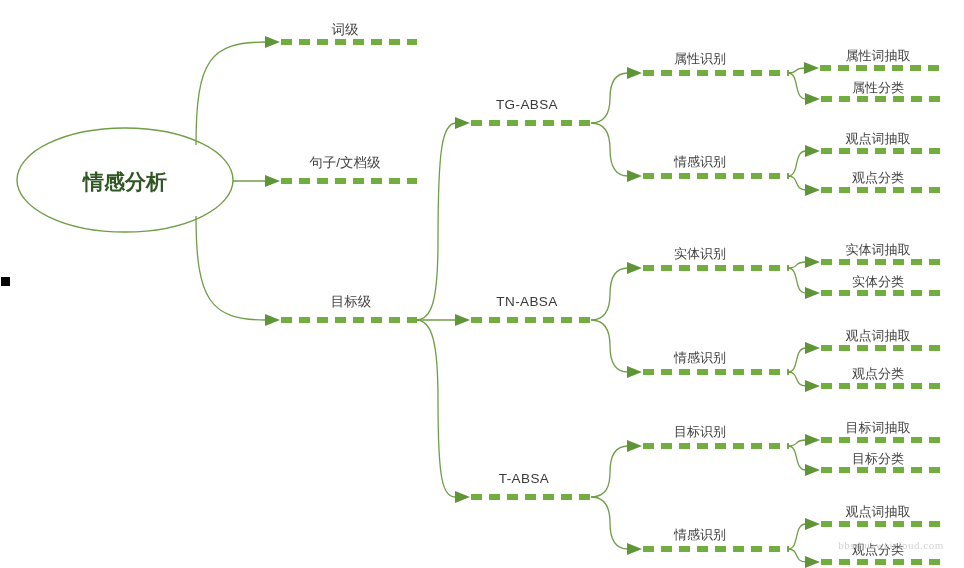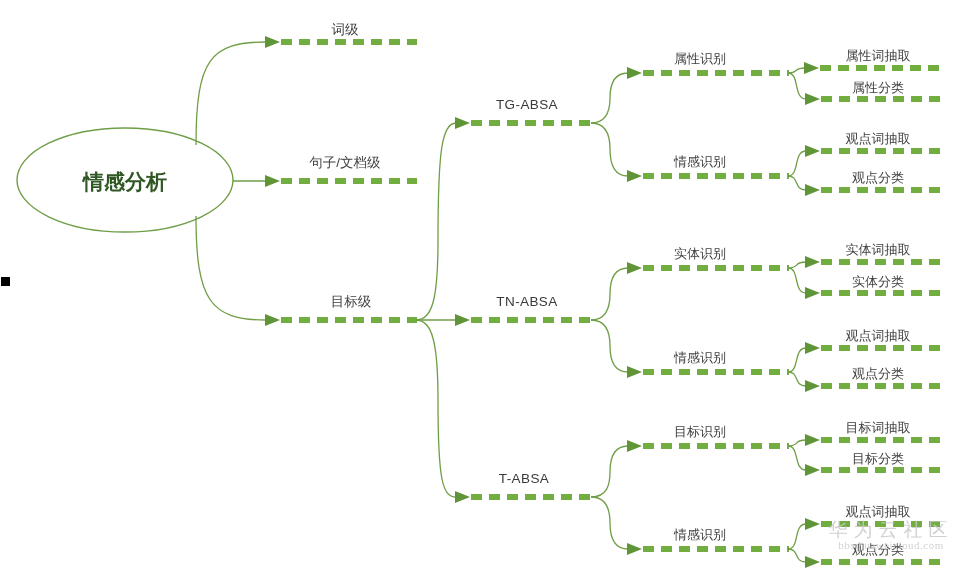--- a/index.html
+++ b/index.html
@@ -279,15 +279,14 @@
   <g>
     <line class="dash-line" x1="821" y1="562" x2="944" y2="562"></line>
     <text class="node-label level4" x="878" y="554">观点分类</text>
   </g>
 
 </svg>
 
 <div class="artifact-square"></div>
 
 <div class="watermark">
-  <div class="wm-main">华为云社区</div>
   <div class="wm-sub">bbs.huaweicloud.com</div>
 </div>
 
 </body></html>

